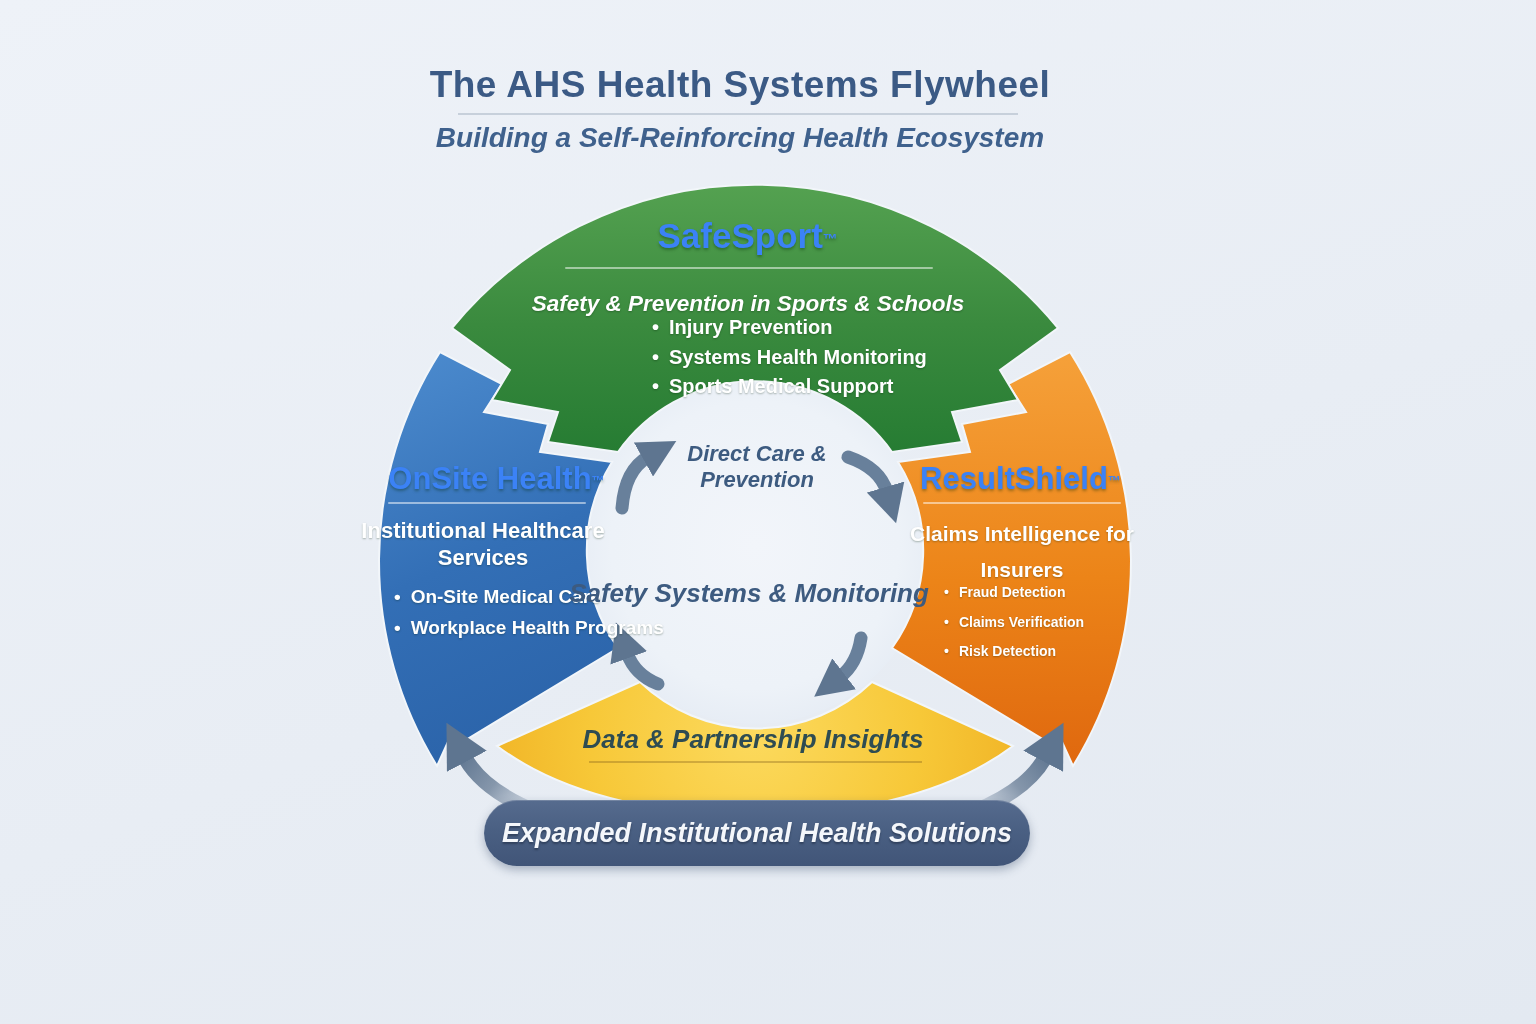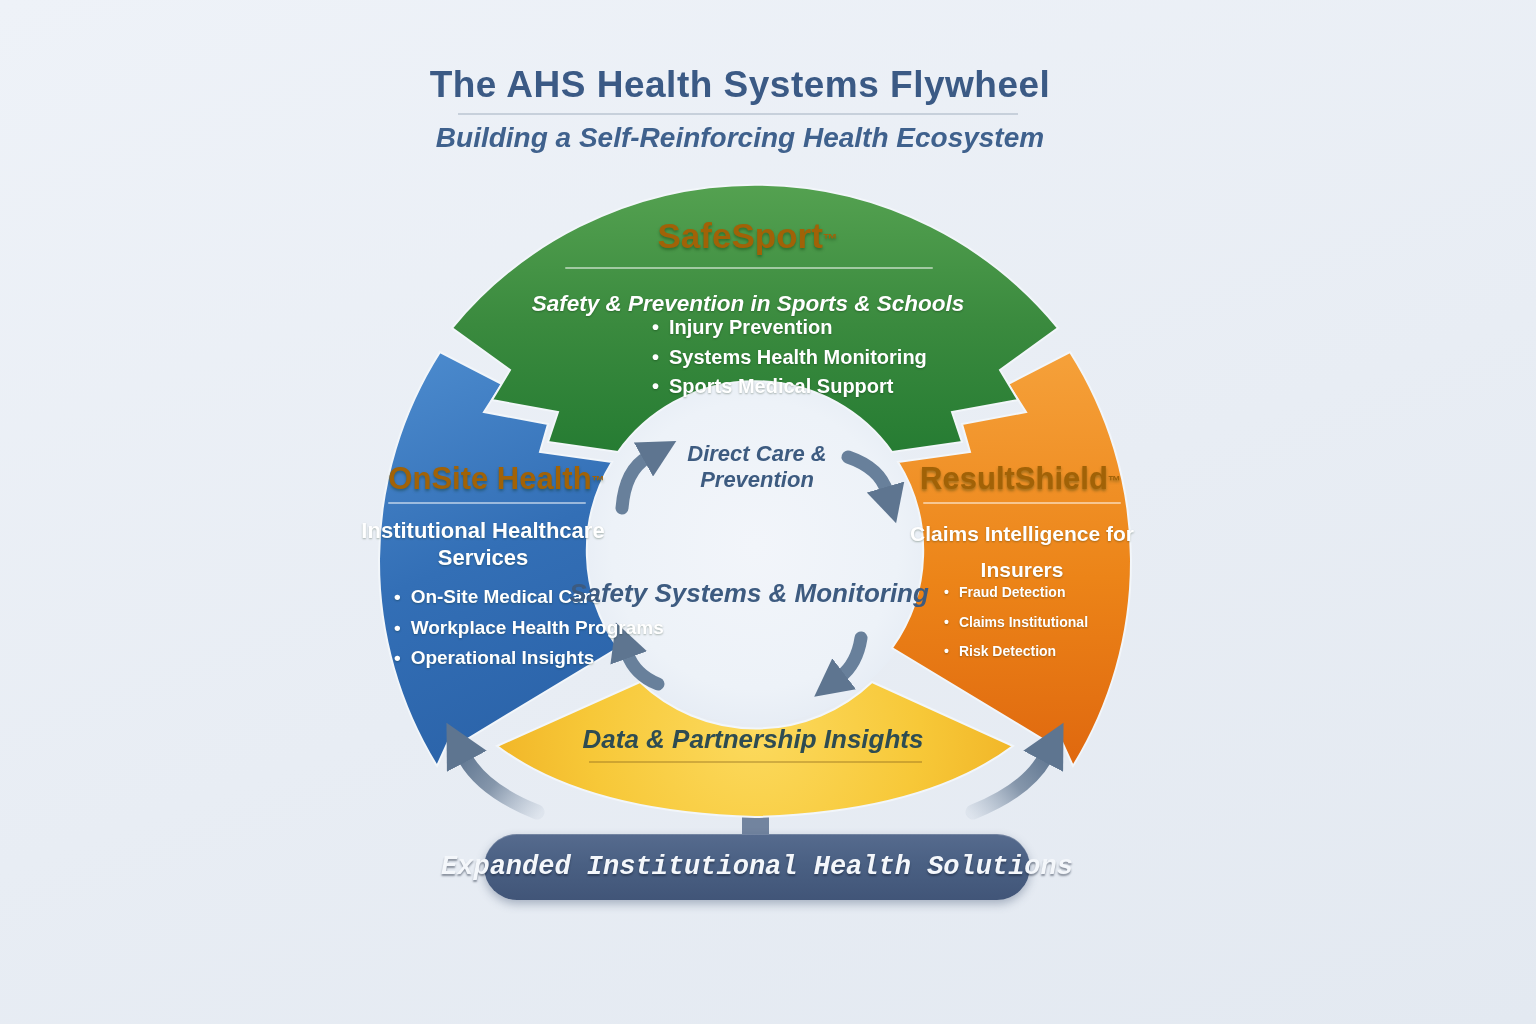--- a/index.html
+++ b/index.html
@@ -11,21 +11,21 @@
   }
   .abs{position:absolute;}
   .ctr{transform:translateX(-50%);text-align:center;white-space:nowrap;}
 
   
   .title{left:740px;top:64px;font-size:37px;font-weight:bold;color:#3b5a85;letter-spacing:.5px;}
   .header-rule{left:458px;top:113px;width:560px;height:2px;background:#c7d0db;}
   .subtitle{left:740px;top:122px;font-size:28px;font-weight:bold;font-style:italic;color:#3f618d;}
 
   
-  .seg-name{color:#a16207;font-weight:bold;text-shadow:0 2px 3px rgba(0,40,0,.35);}
+  .seg-name{color:#3b82f6;font-weight:bold;text-shadow:0 2px 3px rgba(0,40,0,.35);}
   .tm{font-size:.42em;font-weight:bold;vertical-align:28%;letter-spacing:1px;}
   .seg-rule{height:2px;background:rgba(255,255,255,.5);border-radius:1px;}
   .seg-tagline{color:#fff;font-weight:bold;text-shadow:0 1px 2px rgba(0,30,0,.3);}
   .bullets{color:#fff;font-weight:bold;text-shadow:0 1px 2px rgba(0,30,0,.3);}
   .bullets .bi{white-space:nowrap;}
   .bullets .bi::before{content:"•";margin-right:10px;}
 
   .g-name{left:748px;top:216px;font-size:35px;}
   .g-rule{left:565px;top:267px;width:368px;}
   .g-tagline{left:748px;top:276px;font-size:22.5px;font-style:italic;margin-top:15px;}
@@ -41,24 +41,24 @@
   .o-tagline{left:1022px;top:516px;font-size:21px;line-height:36px;white-space:normal;width:280px;margin-left:-140px;transform:none;}
   .o-bullets{left:944px;top:578px;font-size:14px;line-height:29.5px;}
 
   
   .c-top{left:757px;top:441px;font-size:22px;line-height:26px;font-weight:bold;font-style:italic;color:#3d5b80;}
   .c-mid{left:749px;top:578px;font-size:26px;font-weight:bold;font-style:italic;color:#3d5b80;}
   .y-label{left:753px;top:724px;font-size:26px;font-weight:bold;font-style:italic;color:#2e4c52;}
   .y-rule{left:589px;top:761px;width:333px;height:1.5px;background:rgba(130,95,25,.35);}
 
   .footer-bar{
-    left:484px;top:834px;width:546px;height:66px;border-radius:33px;
+    left:484px;top:800px;width:546px;height:66px;border-radius:33px;
     background:linear-gradient(180deg,#566b8e 0%,#4a6083 45%,#415578 100%);
     box-shadow:0 4px 10px rgba(50,70,100,.35), inset 0 1px 0 rgba(255,255,255,.18);
-    display:flex;align-items:center;justify-content:center;font-family:Liberation Mono, monospace;
+    display:flex;align-items:center;justify-content:center;
   }
   .footer-label{color:#f4f7fb;font-size:27px;font-weight:bold;font-style:italic;text-shadow:0 2px 2px rgba(20,30,50,.45);white-space:nowrap;}
 </style>
 </head>
 <body>
 
 <svg class="abs" style="left:0;top:0" width="1536" height="1024" viewBox="0 0 1536 1024">
   <defs>
     <linearGradient id="gradGreen" gradientUnits="userSpaceOnUse" x1="755" y1="180" x2="755" y2="470">
       <stop offset="0" stop-color="#55a251"></stop>
@@ -145,29 +145,28 @@
   <div class="bi">Systems Health Monitoring</div>
   <div class="bi">Sports Medical Support</div>
 </div>
 
 <div class="abs ctr seg-name b-name"><span>OnSite Health</span><span class="tm">™</span></div>
 <div class="abs seg-rule b-rule"></div>
 <div class="abs seg-tagline b-tagline" style="text-align:center;">Institutional Healthcare Services</div>
 <div class="abs bullets b-bullets">
   <div class="bi">On-Site Medical Care</div>
   <div class="bi">Workplace Health Programs</div>
-  <div class="bi">Operational Insights</div>
 </div>
 
 <div class="abs ctr seg-name o-name"><span>ResultShield</span><span class="tm">™</span></div>
 <div class="abs seg-rule o-rule"></div>
 <div class="abs seg-tagline o-tagline" style="text-align:center;">Claims Intelligence for Insurers</div>
 <div class="abs bullets o-bullets">
   <div class="bi">Fraud Detection</div>
-  <div class="bi">Claims Institutional</div>
+  <div class="bi">Claims Verification</div>
   <div class="bi">Risk Detection</div>
 </div>
 
 <div class="abs ctr c-top">
   <div>Direct Care &amp;</div>
   <div>Prevention</div>
 </div>
 <div class="abs ctr c-mid">Safety Systems &amp; Monitoring</div>
 
 <div class="abs ctr y-label">Data &amp; Partnership Insights</div>

